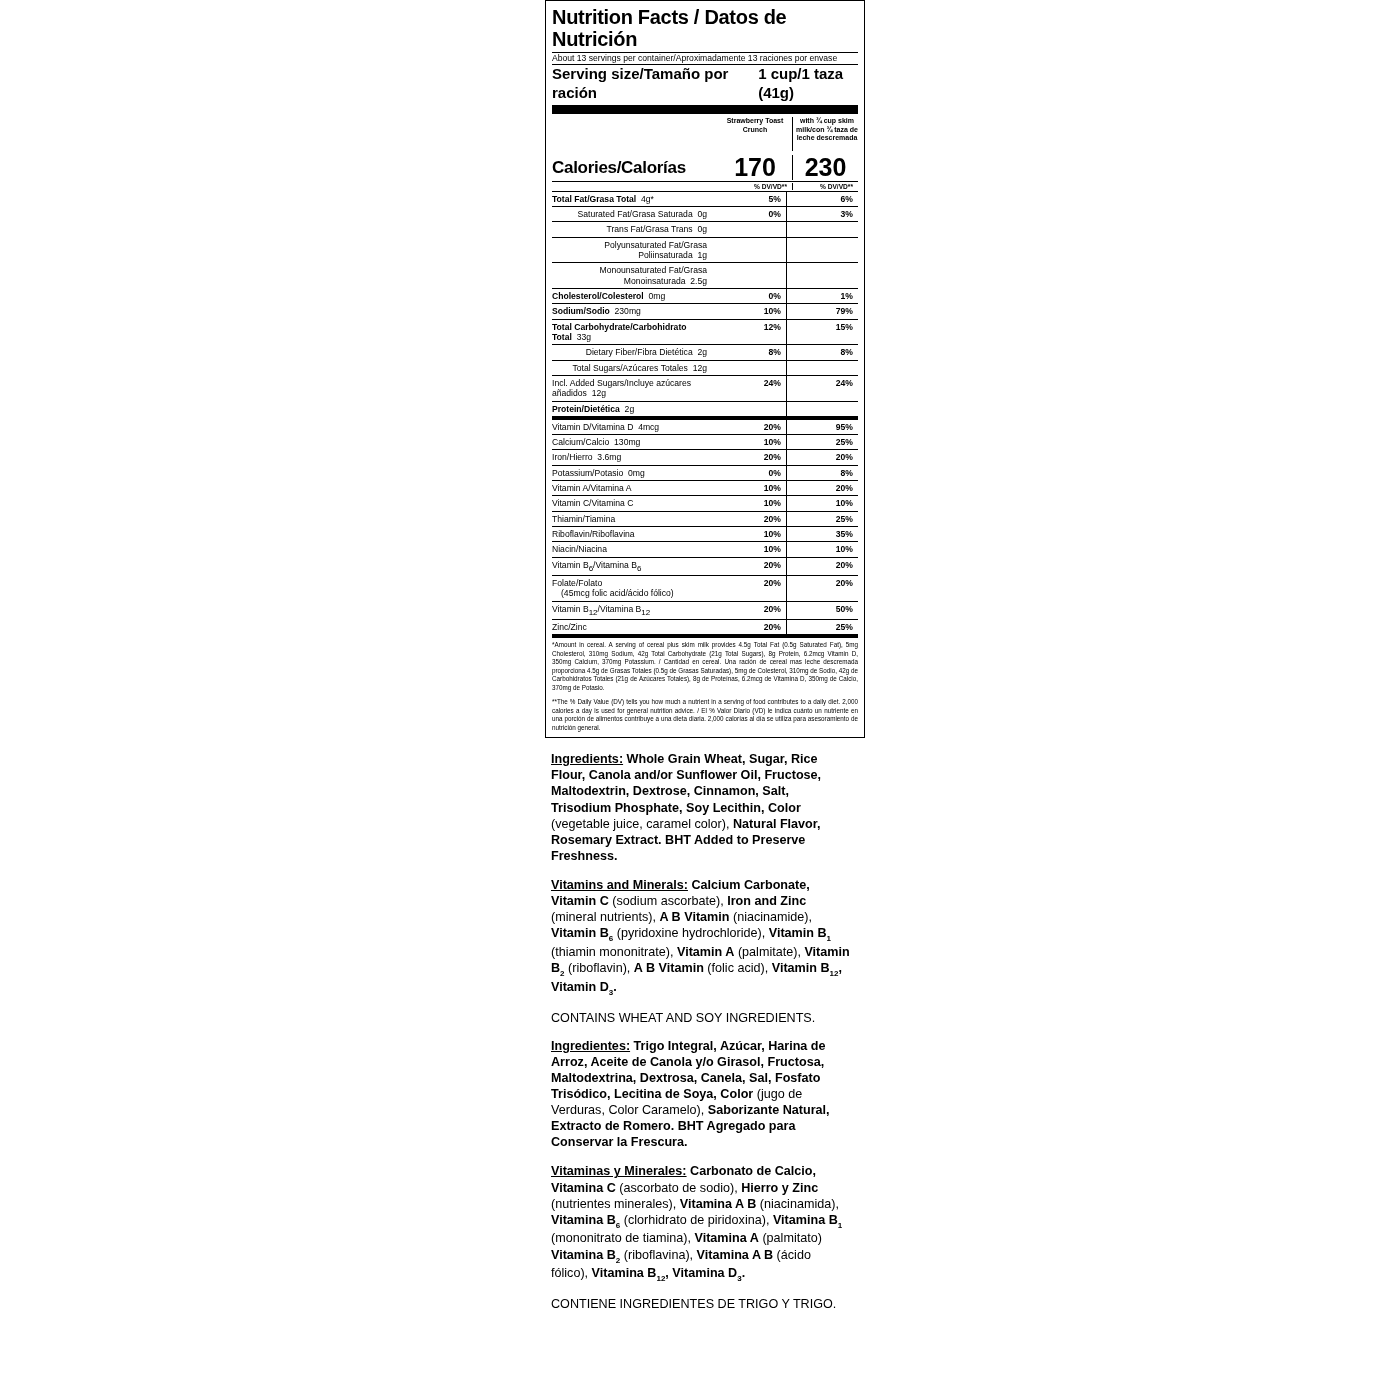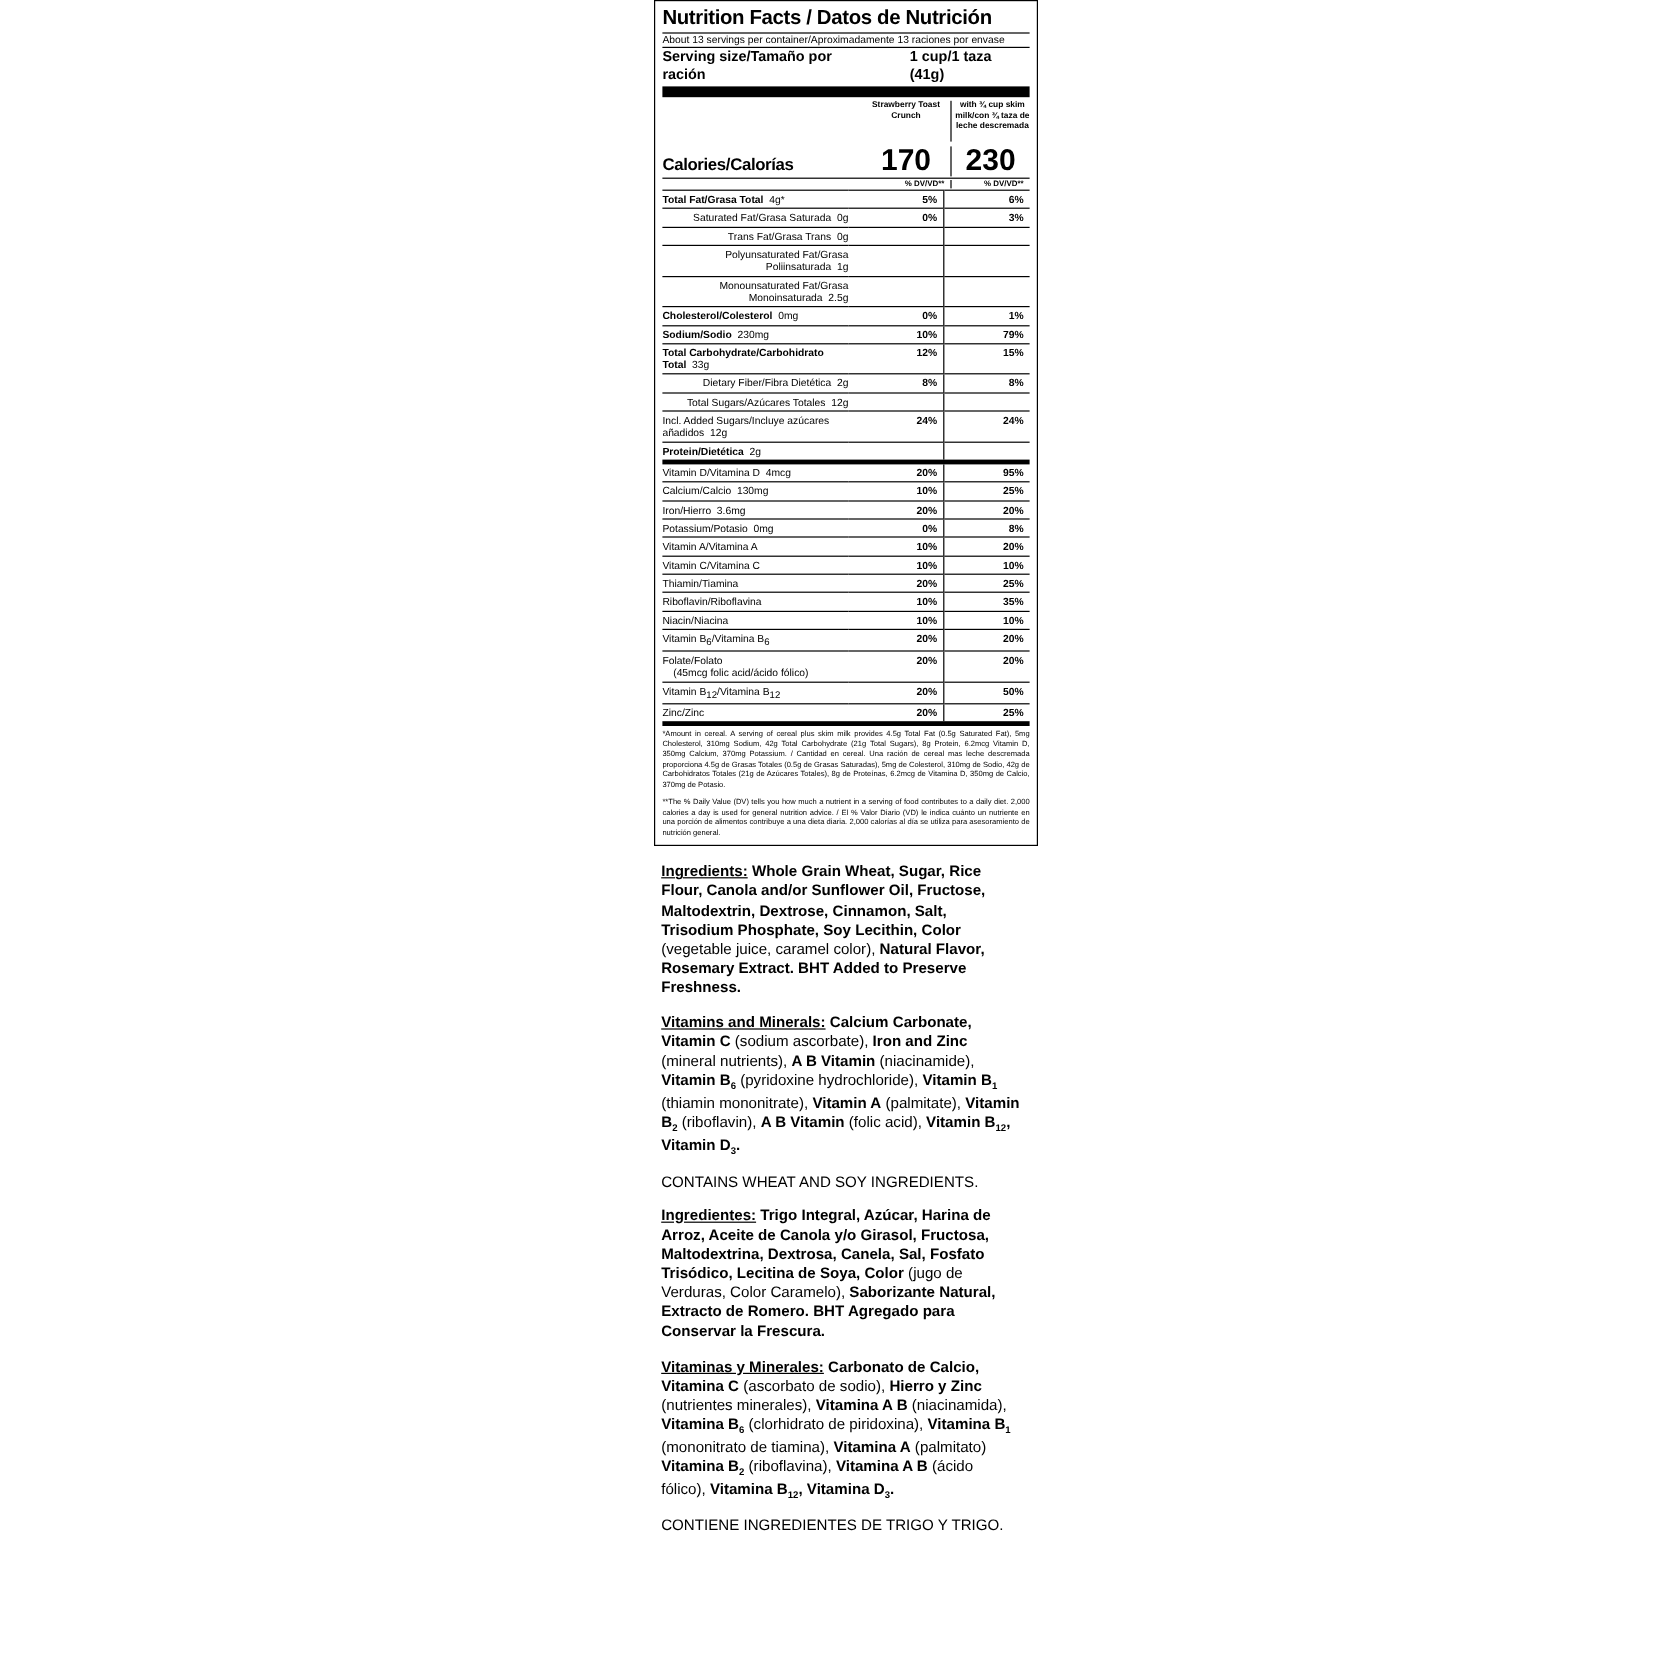--- a/index.html
+++ b/index.html
@@ -22,33 +22,33 @@
     width: 320px;
   }
   
   .nf {
     border: 1px solid #000;
     padding: 4px 6px 3px 6px;
     box-sizing: border-box;
     width: 320px;
   }
   .nf-title {
-    font-size: 17px;
+    font-size: 20px;
     font-weight: bold;
     letter-spacing: -0.3px;
     line-height: 1.1;
     margin: 1px 0 2px 0;
   }
   .nf-servings {
     font-size: 8.6px;
     line-height: 1.2;
     padding-bottom: 1px;
   }
   .nf-serving-size {
-    font-size: 12px;
+    font-size: 15px;
     font-weight: bold;
     display: flex;
     line-height: 1.25;
     padding-bottom: 2px;
   }
   .nf-serving-size .ss-val { margin-left: 26px; }
   .rule-med { border-top: 4px solid #000; }
   .rule-thin { border-top: 1px solid #000; }
 
   .col-heads {
@@ -72,21 +72,21 @@
     box-sizing: border-box;
   }
 
   .cal-row {
     display: flex;
     align-items: flex-end;
     padding: 4px 0 1px 0;
   }
   .cal-label {
     flex: 1 1 auto;
-    font-size: 14px;
+    font-size: 17px;
     font-weight: bold;
     letter-spacing: -0.3px;
     padding-bottom: 2px;
   }
   .cal-a {
     width: 74px;
     text-align: center;
     font-size: 25px;
     font-weight: bold;
     line-height: 1;

